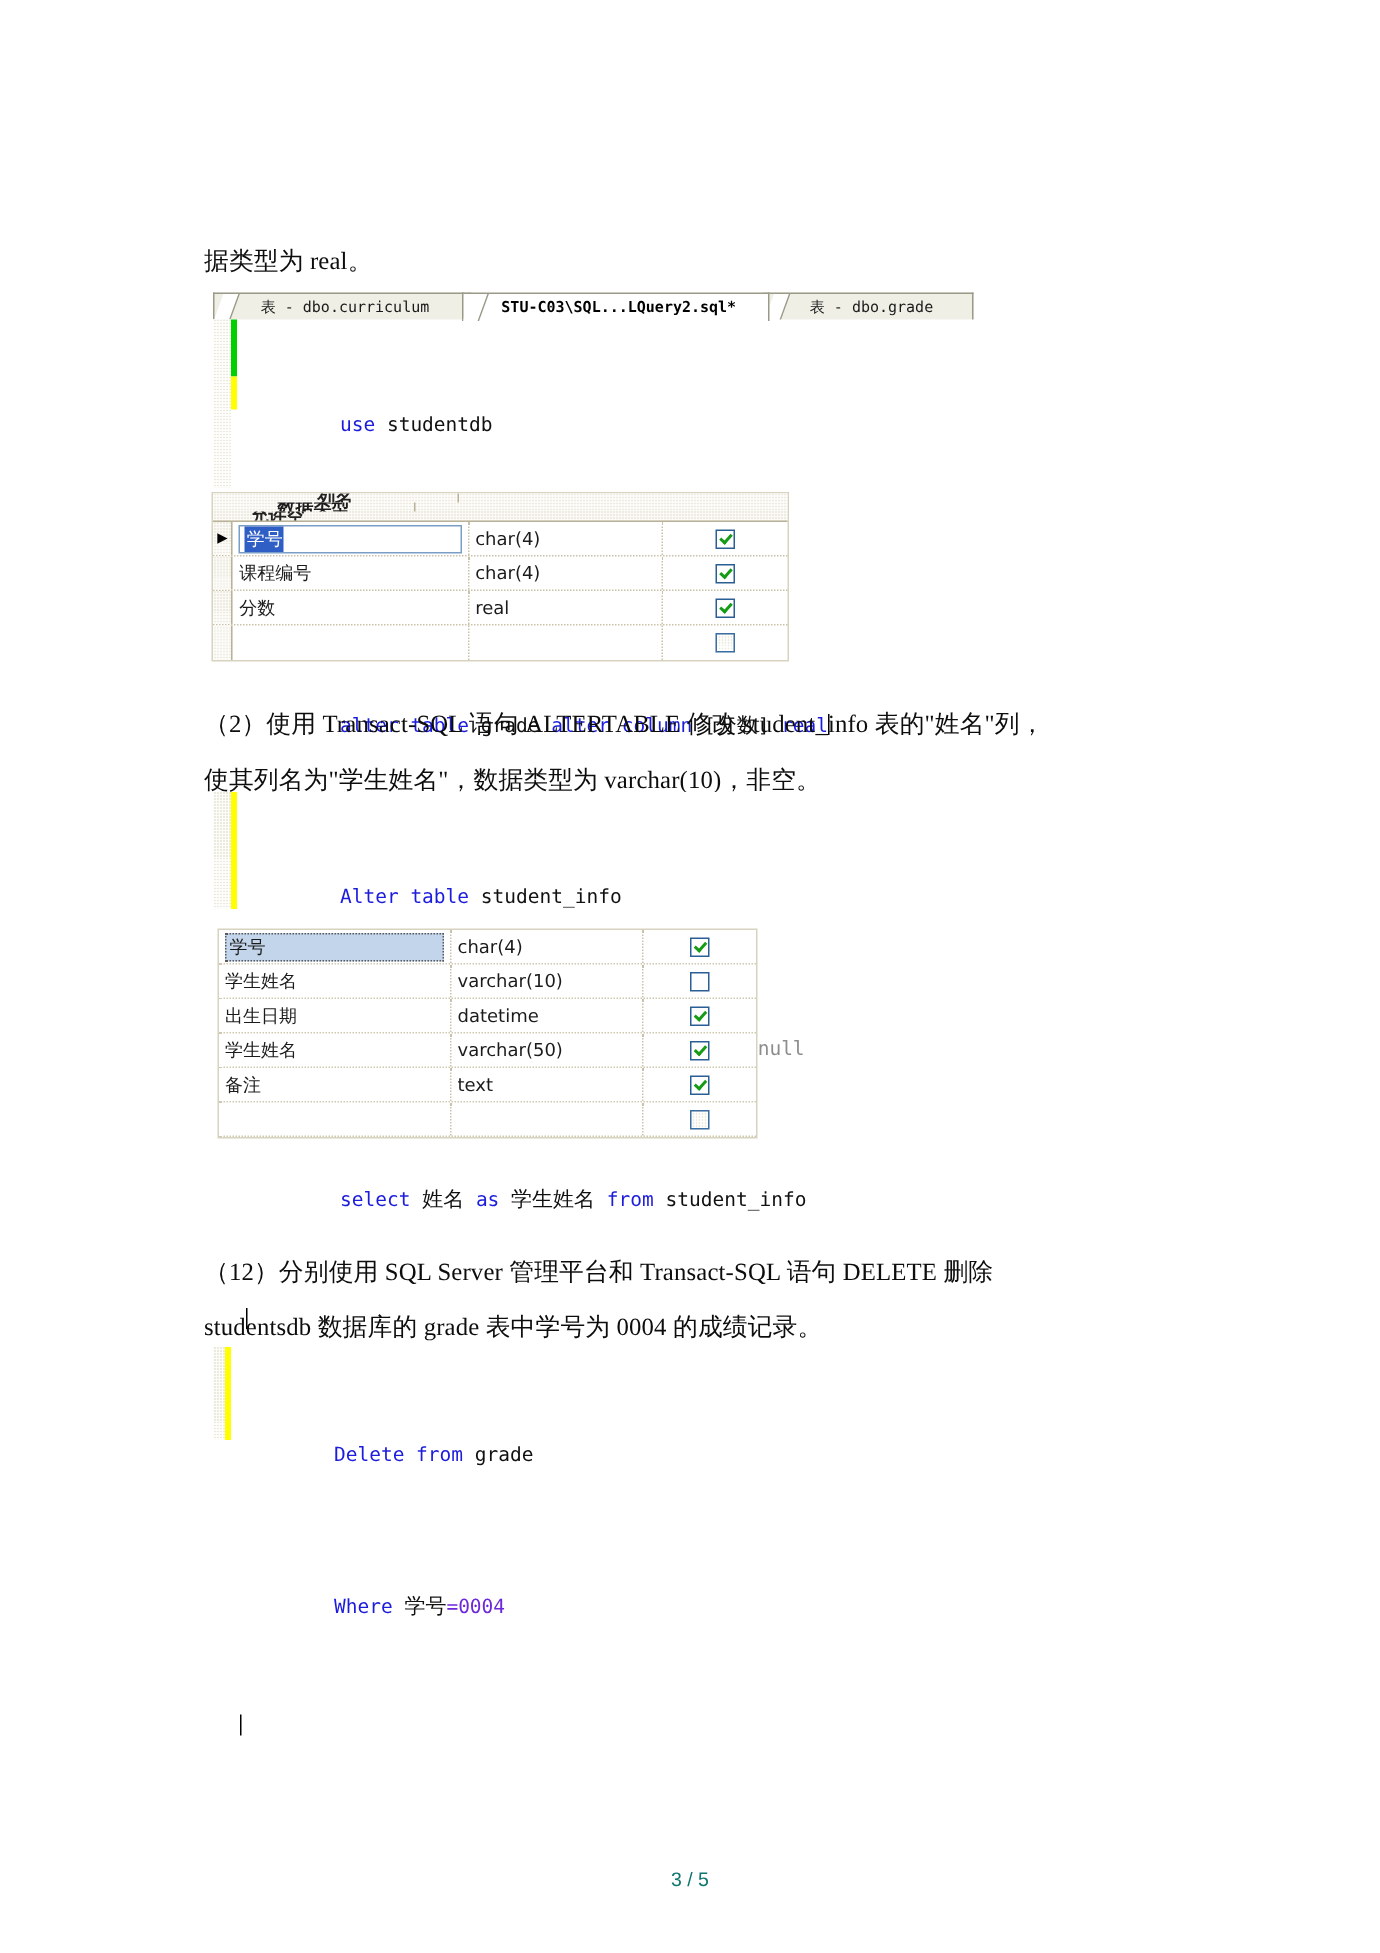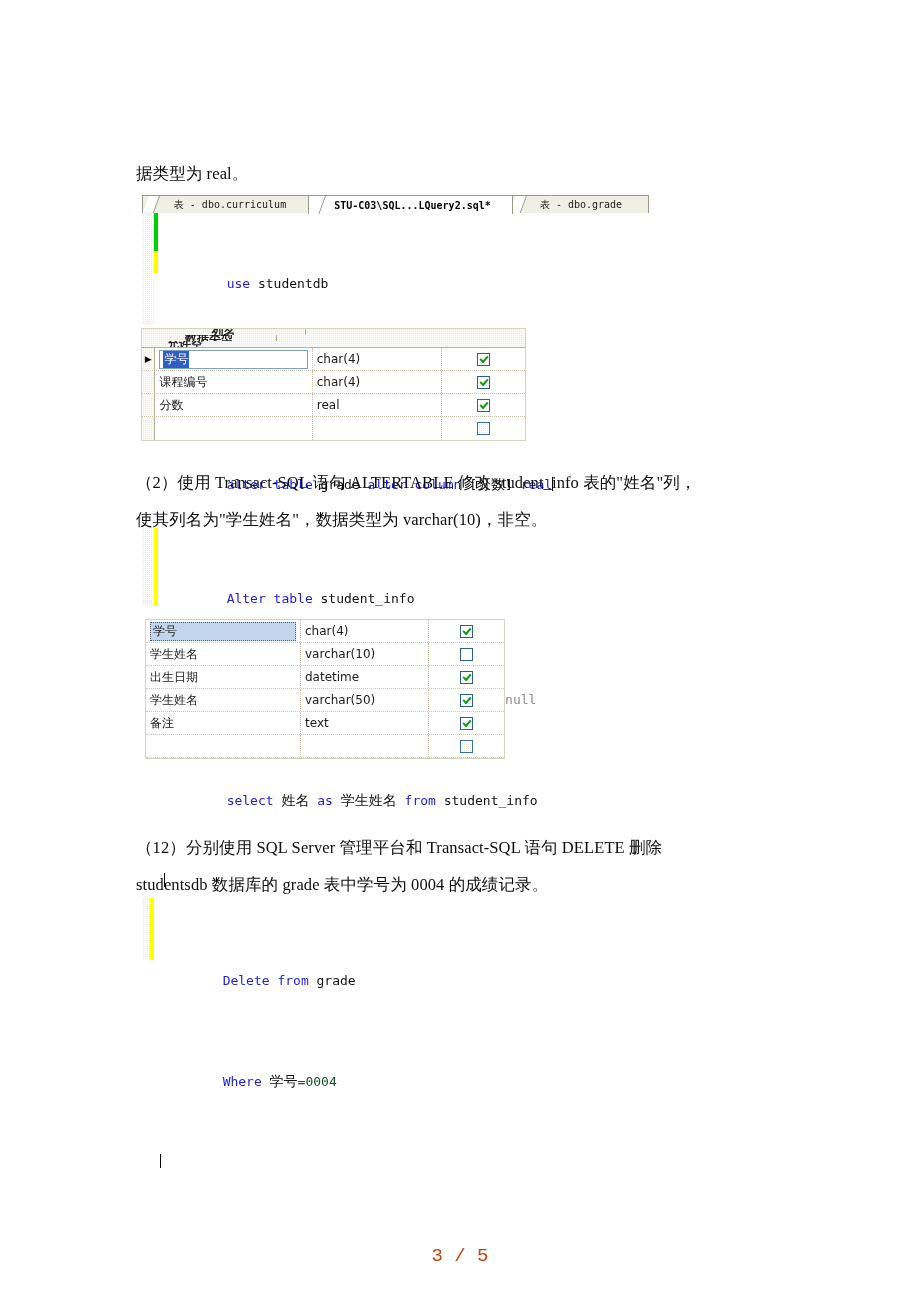--- a/index.html
+++ b/index.html
@@ -107,21 +107,21 @@
     position: absolute;
     left: 22px; top: 0;
     font-family: "DejaVu Sans Mono", "Liberation Mono", monospace;
     font-size: 13px;
     line-height: 20px;
     white-space: pre;
     color: #000000;
   }
   .kw   { color: #1c1cdc; }
   .typ  { color: #1c1cdc; }
-  .num  { color: #14532d; }
+  .num  { color: #6d28d9; }
   .gray { color: #8d8d8d; }
   .plain{ color: #111111; }
   .cn   { font-family: "DejaVu Sans", "Liberation Sans", sans-serif; font-size: 14px; }
   .caret {
     display: inline-block;
     width: 1px;
     height: 14px;
     background: #000;
     vertical-align: -2px;
   }
@@ -232,23 +232,23 @@
   }
 
   .grid.noheader .grid-row { border-bottom: 1px dotted #cfc9b2; }
 
   
   .footer {
     position: absolute;
     left: 0;
     width: 920px;
     text-align: center;
-    font-family: Liberation Mono, monospace;
-    font-size: 19px;
-    color: #c2410c;
+    font-family: Liberation Sans, sans-serif;
+    font-size: 13px;
+    color: #0f766e;
   }
 </style>
 </head>
 <body>
 
 <div class="page">
 
   <div class="prose" style="left:136px; top:116px;">据类型为 real。</div>
 
   <div class="tabstrip" style="left:142px; top:155px; width:524px;">
@@ -403,21 +403,21 @@
       </div>
     </div>
   </div>
 
   <div class="prose justify" style="left:136px; top:790px; width:650px;">（12）分别使用 SQL Server 管理平台和 Transact-SQL 语句 DELETE 删除</div>
   <div class="prose" style="left:136px; top:827px;">studentsdb 数据库的 grade 表中学号为 0004 的成绩记录。</div>
 
   <div class="editor" style="left:142px; top:859px; width:340px; height:62px;">
     <div class="gutter" style="width:8px;"></div>
     <div class="changebar" style="left:8px; top:0; height:62px; background:#ffff00;"></div>
-    <div class="code" style="left:18px; top:13px;">
+    <div class="code" style="left:18px; top:3px;">
       <div>
         <span class="kw">Delete from</span><span class="plain"> grade</span>
       </div>
       <div>
         <span class="kw">Where</span><span class="plain"> </span><span class="plain cn">学号</span><span class="num">=0004</span>
       </div>
       <div><span class="caret"></span></div>
     </div>
   </div>
 

